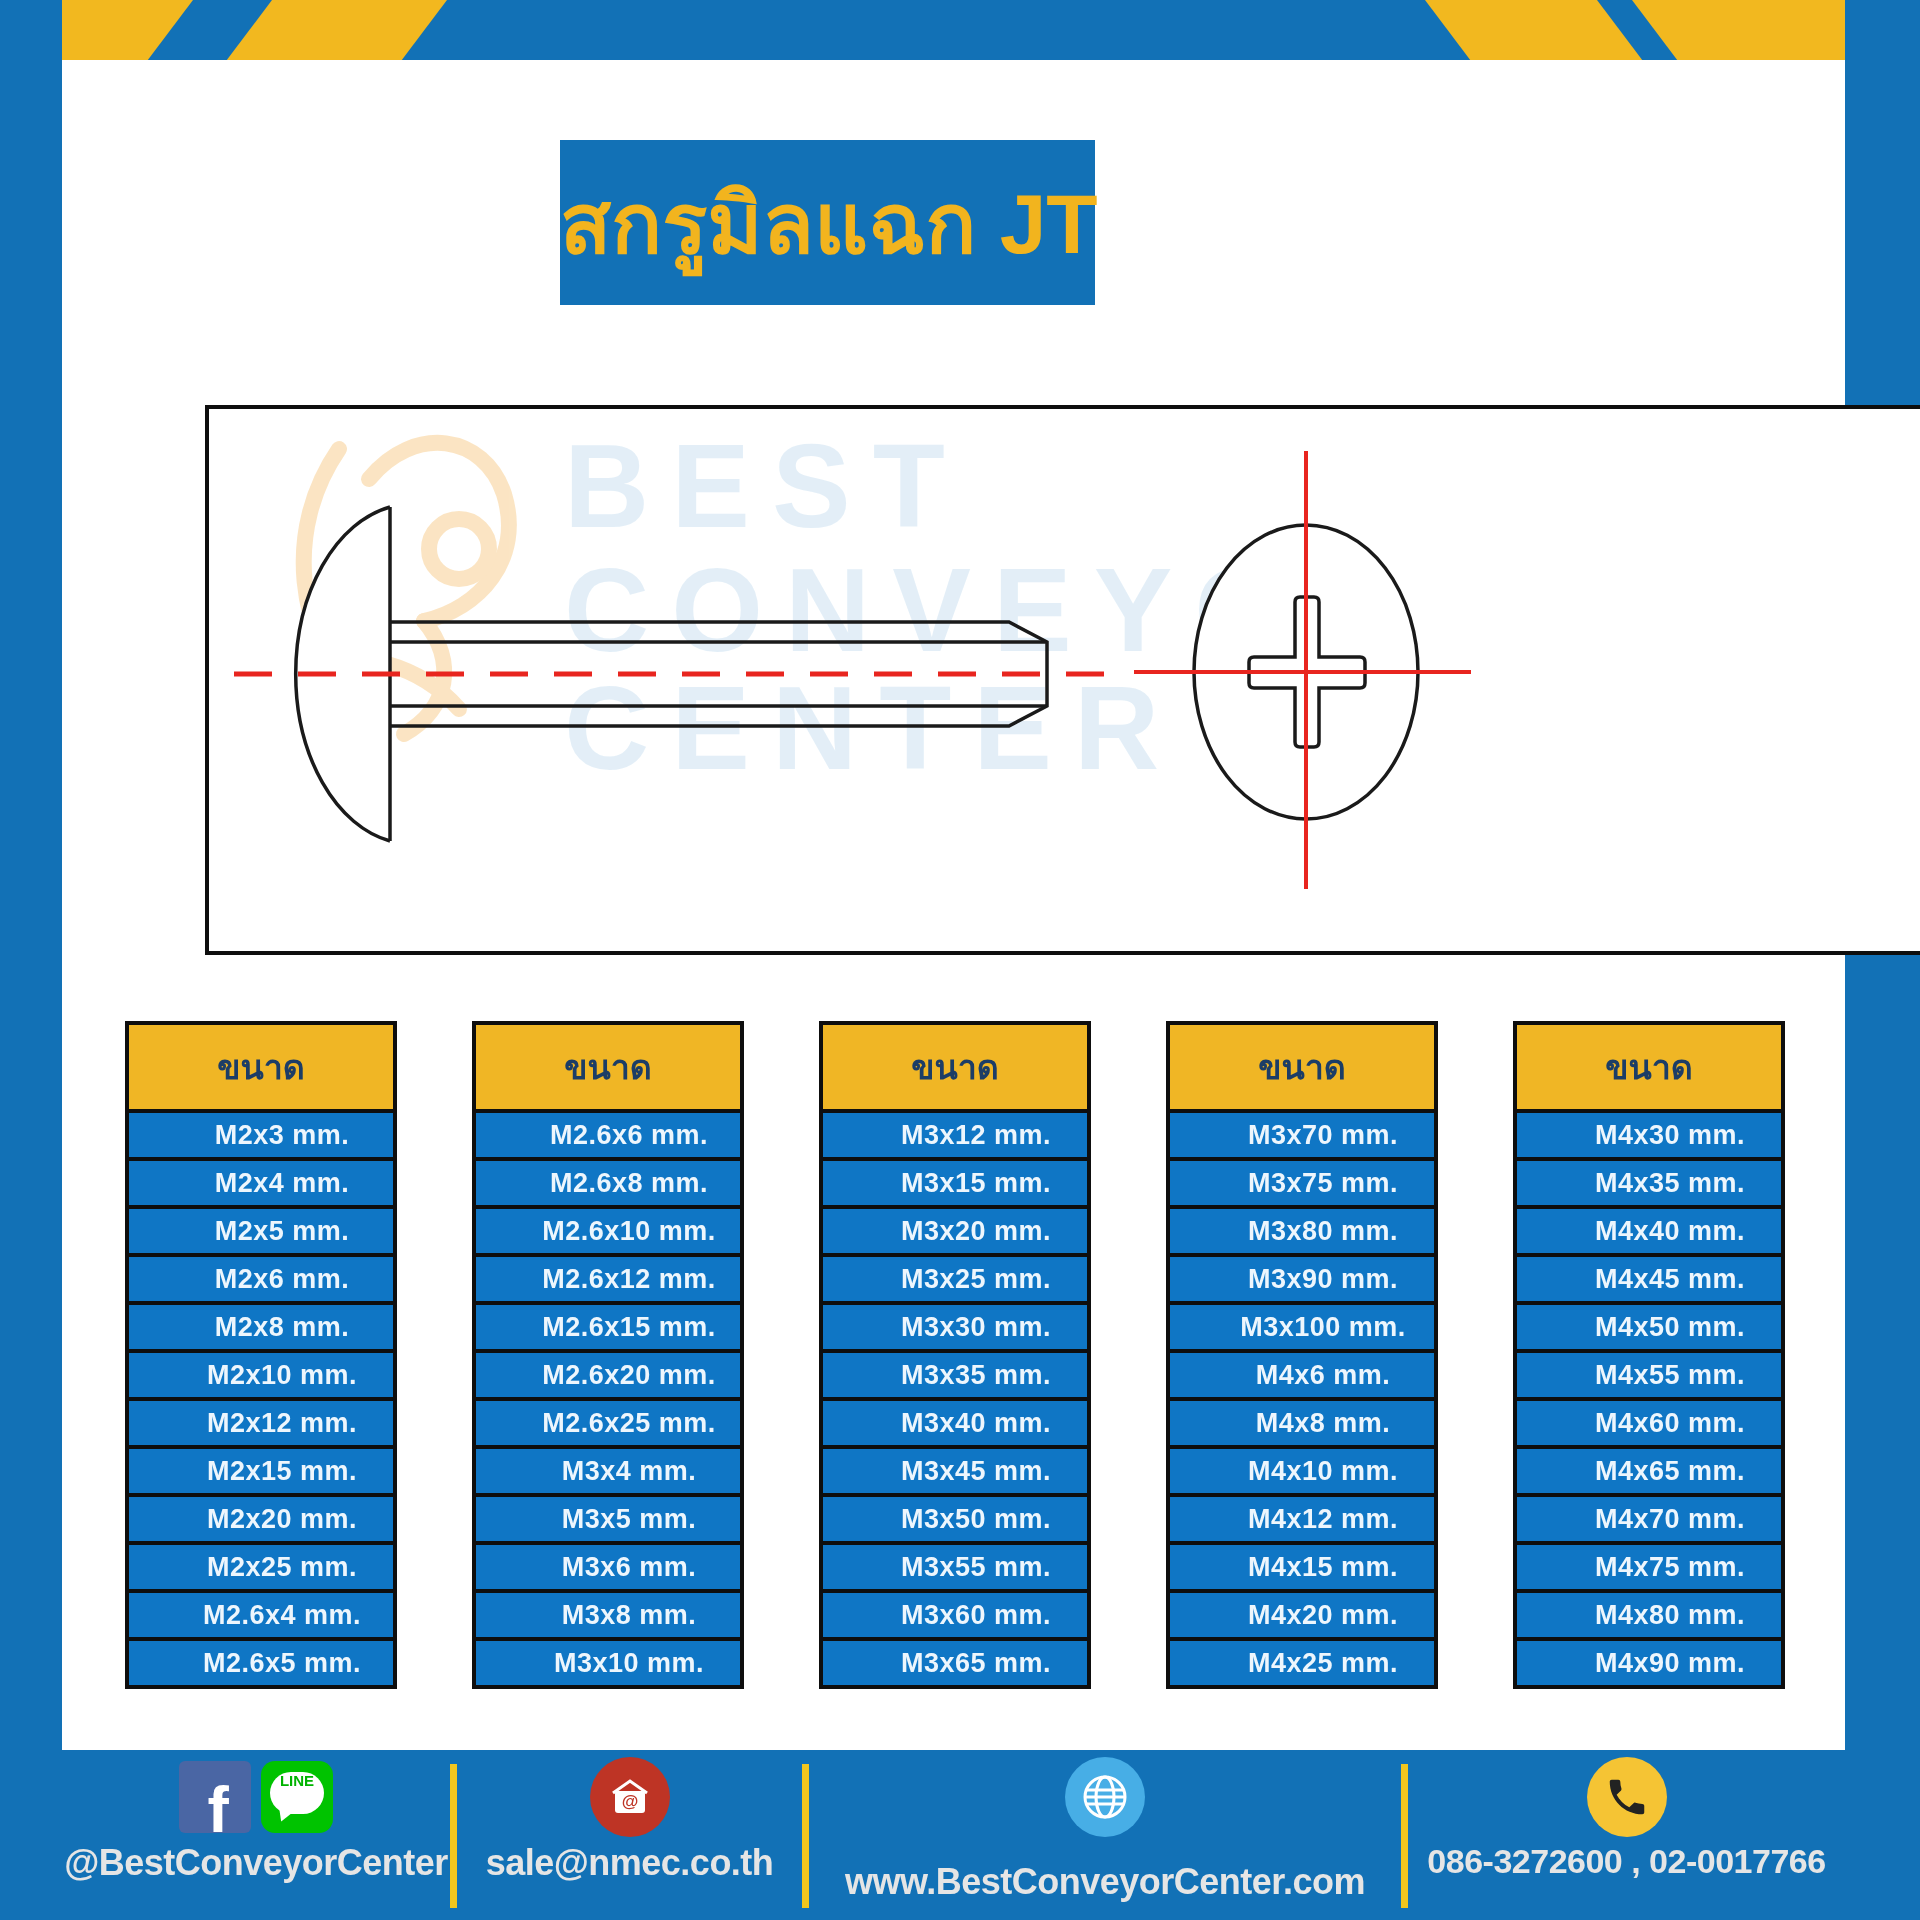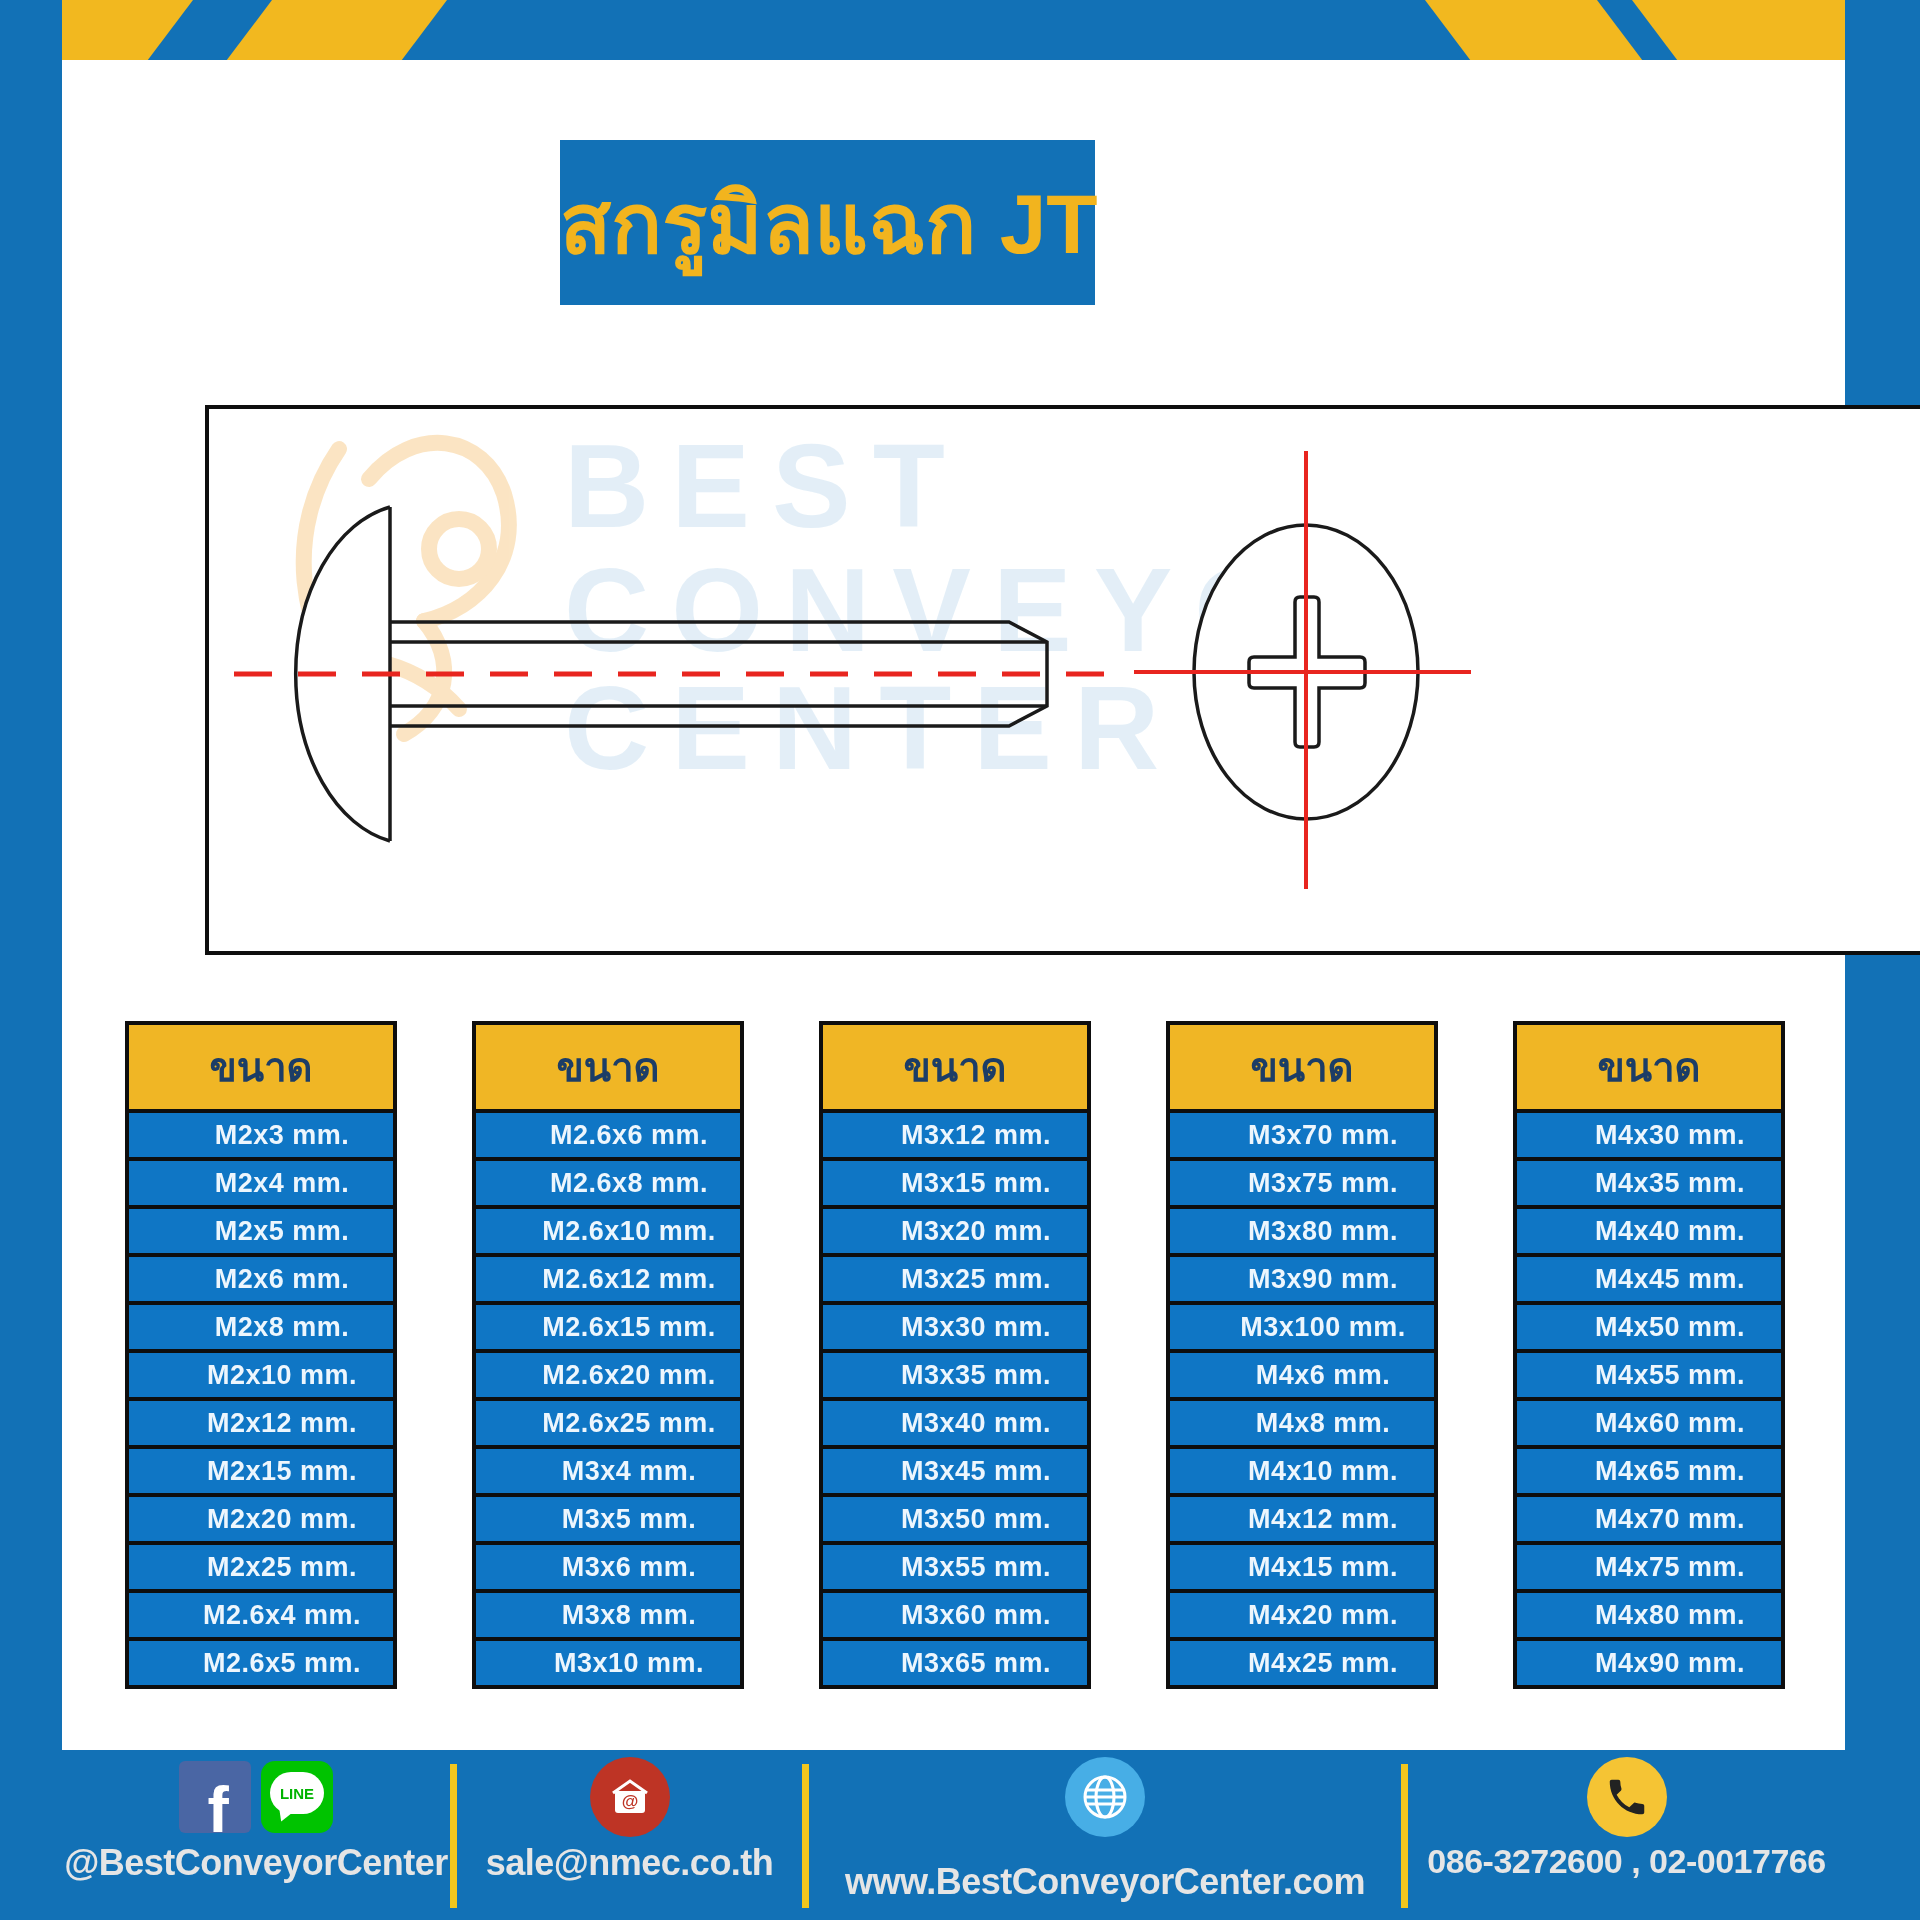--- a/index.html
+++ b/index.html
@@ -27,40 +27,40 @@
     position:absolute;left:205px;top:405px;width:1728px;height:550px;
     border:4px solid #0E0E0E;box-sizing:border-box;background:#fff;
   }
   .draw-frame svg{display:block;}
   
   .size-table{
     position:absolute;top:1021px;width:272px;border:4px solid #0E0E0E;box-sizing:border-box;background:#0F76C5;
   }
   .size-table-header{
     height:84px;background:#F0B625;display:flex;align-items:center;justify-content:center;
-    color:#1C3D66;font-size:40px;font-weight:bold;
+    color:#1C3D66;font-size:34px;font-weight:bold;
   }
   .size-row{
     height:48px;border-top:4px solid #0E0E0E;background:#0F76C5;box-sizing:border-box;
     display:flex;align-items:center;justify-content:center;
     color:#EDF6FD;font-size:27px;font-weight:600;letter-spacing:0.5px;padding-left:42px;
   }
   .t1{left:125px;} .t2{left:472px;} .t3{left:819px;} .t4{left:1166px;} .t5{left:1513px;}
   
   .footer{position:absolute;left:0;top:1750px;width:1920px;height:170px;background:#1271B6;}
   .f-divider{position:absolute;top:14px;width:7px;height:144px;background:#F2C61F;}
   .f-seg{position:absolute;top:6px;display:flex;flex-direction:column;align-items:center;gap:4px;}
   .f-icons{height:82px;display:flex;align-items:center;gap:10px;}
   .f-label{color:#e5e5e5;font-weight:bold;font-size:36px;letter-spacing:-0.5px;white-space:nowrap;}
   .f-label.small{font-size:34px;}
   .fb-icon{width:72px;height:72px;background:#4A66A4;border-radius:6px;overflow:hidden;position:relative;}
   .fb-icon span{position:absolute;left:50%;transform:translateX(-35%);bottom:-14px;color:#fff;font-size:64px;font-weight:bold;}
   .line-icon{width:72px;height:72px;background:#00C300;border-radius:14px;position:relative;}
   .line-bubble{position:absolute;left:9px;top:11px;width:54px;height:42px;background:#fff;border-radius:21px;
-    display:flex;align-items:center;justify-content:center;color:#00B300;font-size:15px;font-weight:bold;letter-spacing:0;}
+    display:flex;justify-content:center;color:#00B300;font-size:15px;font-weight:bold;letter-spacing:0;}
   .line-tail{position:absolute;left:16px;top:49px;width:0;height:0;border-left:6px solid transparent;
     border-right:8px solid transparent;border-top:12px solid #fff;transform:rotate(18deg);}
   .circle-icon{width:80px;height:80px;border-radius:50%;display:flex;align-items:center;justify-content:center;}
   .email-bg{background:#BE3425;}
   .globe-bg{background:#47AEE6;}
   .phone-bg{background:#F5C434;}
 </style>
 </head>
 <body>
 

